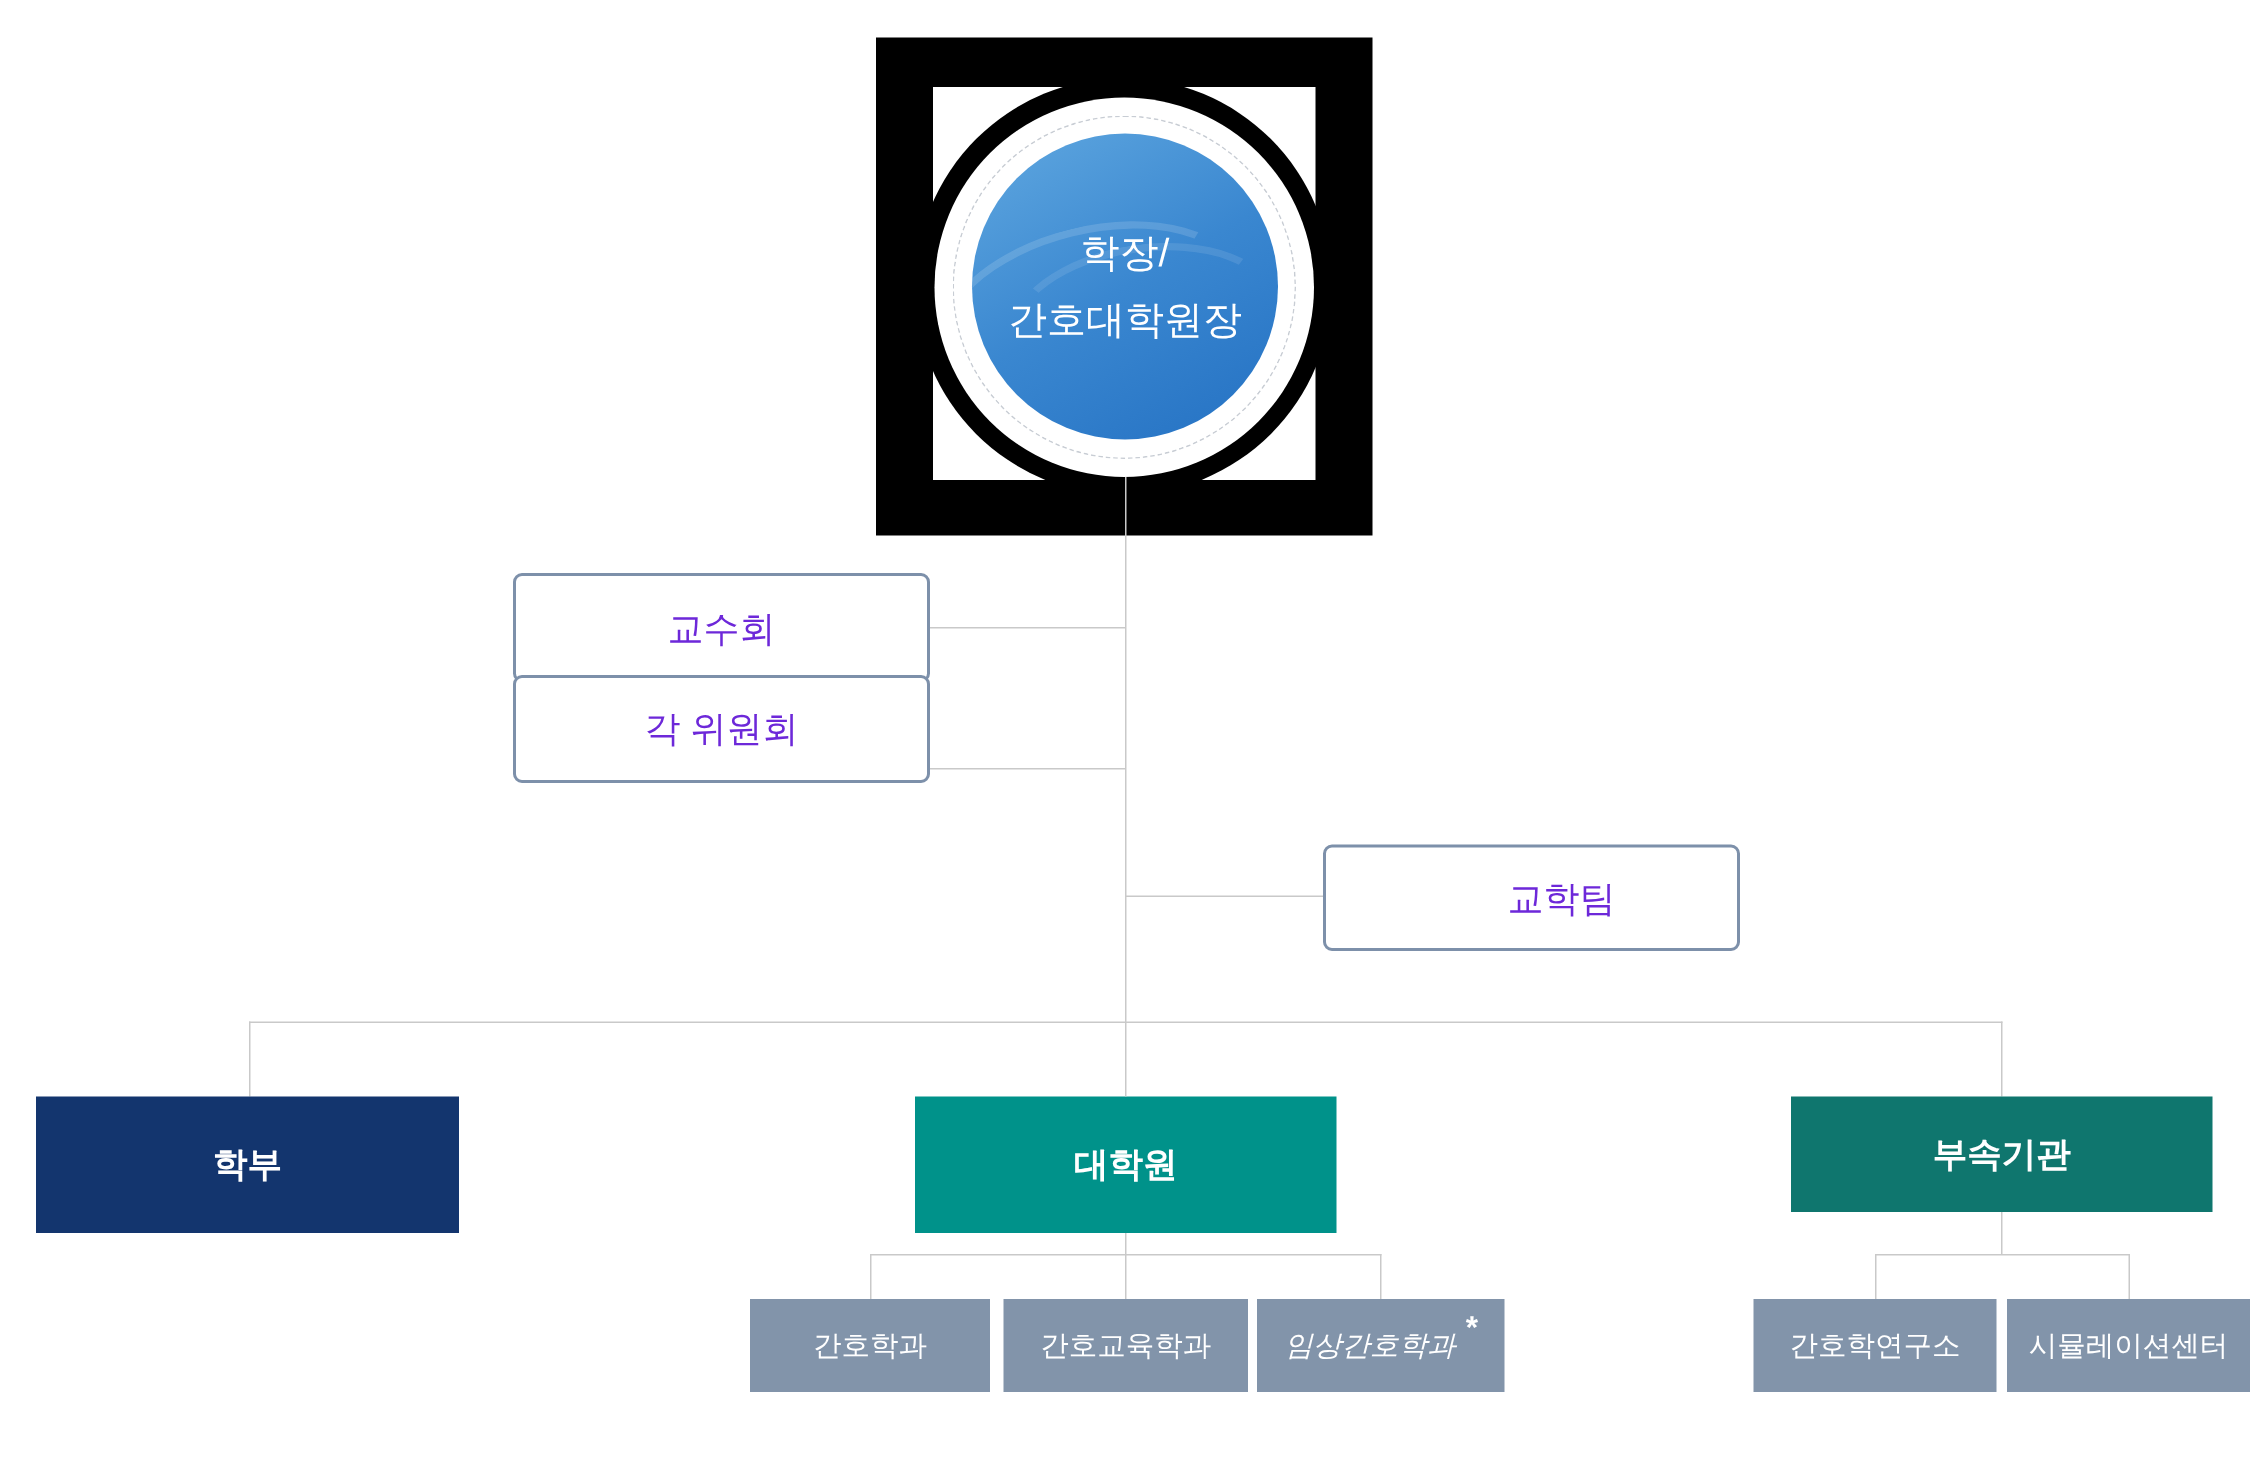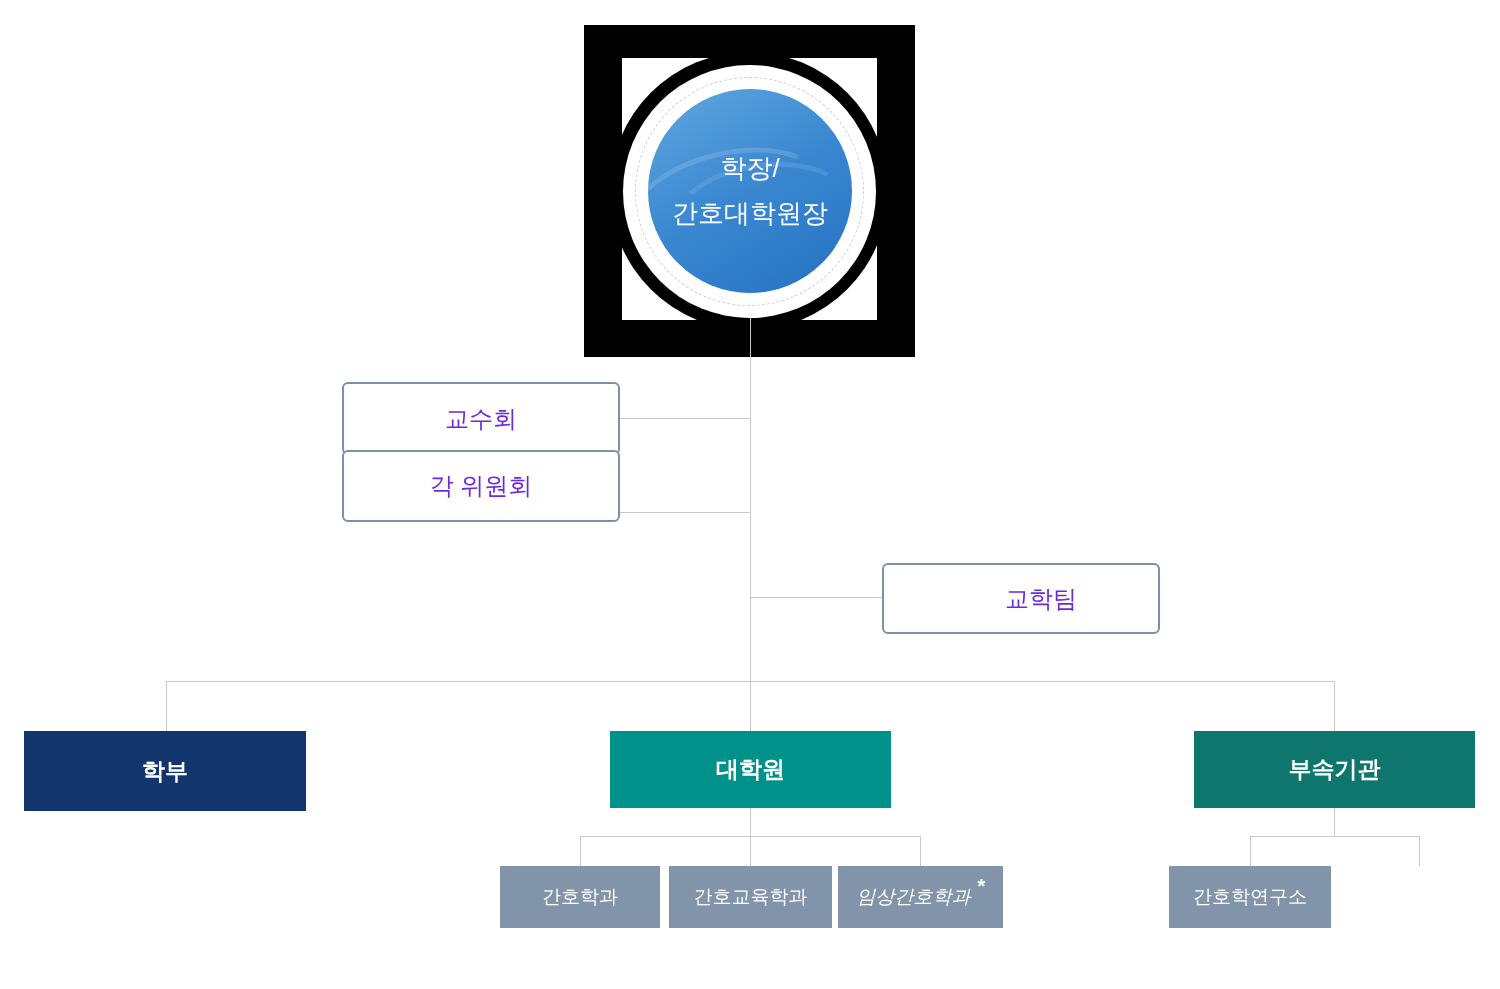--- a/index.html
+++ b/index.html
@@ -32,22 +32,22 @@
   .outline-box { position:absolute; background:#ffffff; border:2px solid #7d90aa; border-radius:6px;
                  display:flex; align-items:center; justify-content:center;
                  color:#6d28d9; font-size:24px; font-weight:500; z-index:2; white-space:nowrap; }
   .box-faculty   { left:342px; top:382px; width:278px; height:73px; }
   .box-committee { left:342px; top:450px; width:278px; height:72px; }
   .box-team      { left:882px; top:563px; width:278px; height:71px;padding-left:40px; }
 
   
   .branch-box { position:absolute; display:flex; align-items:center; justify-content:center;
                 color:#ffffff; font-size:23px; font-weight:700; z-index:2; white-space:nowrap; }
-  .box-undergrad  { left:24px;   top:731px; width:282px; height:80px; background:#13356e; }
-  .box-graduate   { left:610px;  top:731px; width:281px; height:77px; background:#00928a; }
+  .box-undergrad  { left:24px;   top:731px; width:282px; height:91px; background:#13356e; }
+  .box-graduate   { left:610px;  top:731px; width:281px; height:91px; background:#00928a; }
   .box-affiliated { left:1194px; top:731px; width:281px; height:77px; background:#0f766e;text-align:center; }
 
   
   .child-box { position:absolute; top:866px; height:62px; background:#8294aa;
                display:flex; align-items:center; justify-content:center;
                color:#ffffff; font-size:19px; font-weight:500; z-index:2; white-space:nowrap; }
   .box-nursing     { left:500px;  width:160px; }
   .box-nursing-edu { left:669px;  width:163px; }
   .box-clinical    { left:838px;  width:165px;font-style:italic; }
   .box-institute   { left:1169px; width:162px; }
@@ -117,14 +117,17 @@
   <div class="child-box box-nursing-edu">
     <span>간호교육학과</span>
   </div>
   <div class="child-box box-clinical">
     <span>임상간호학과</span>
     <span class="sup-mark">*</span>
   </div>
   <div class="child-box box-institute">
     <span>간호학연구소</span>
   </div>
+  <div class="child-box box-simulation">
+    <span>시뮬레이션센터</span>
+  </div>
 
 </div>
 
 </body></html>

